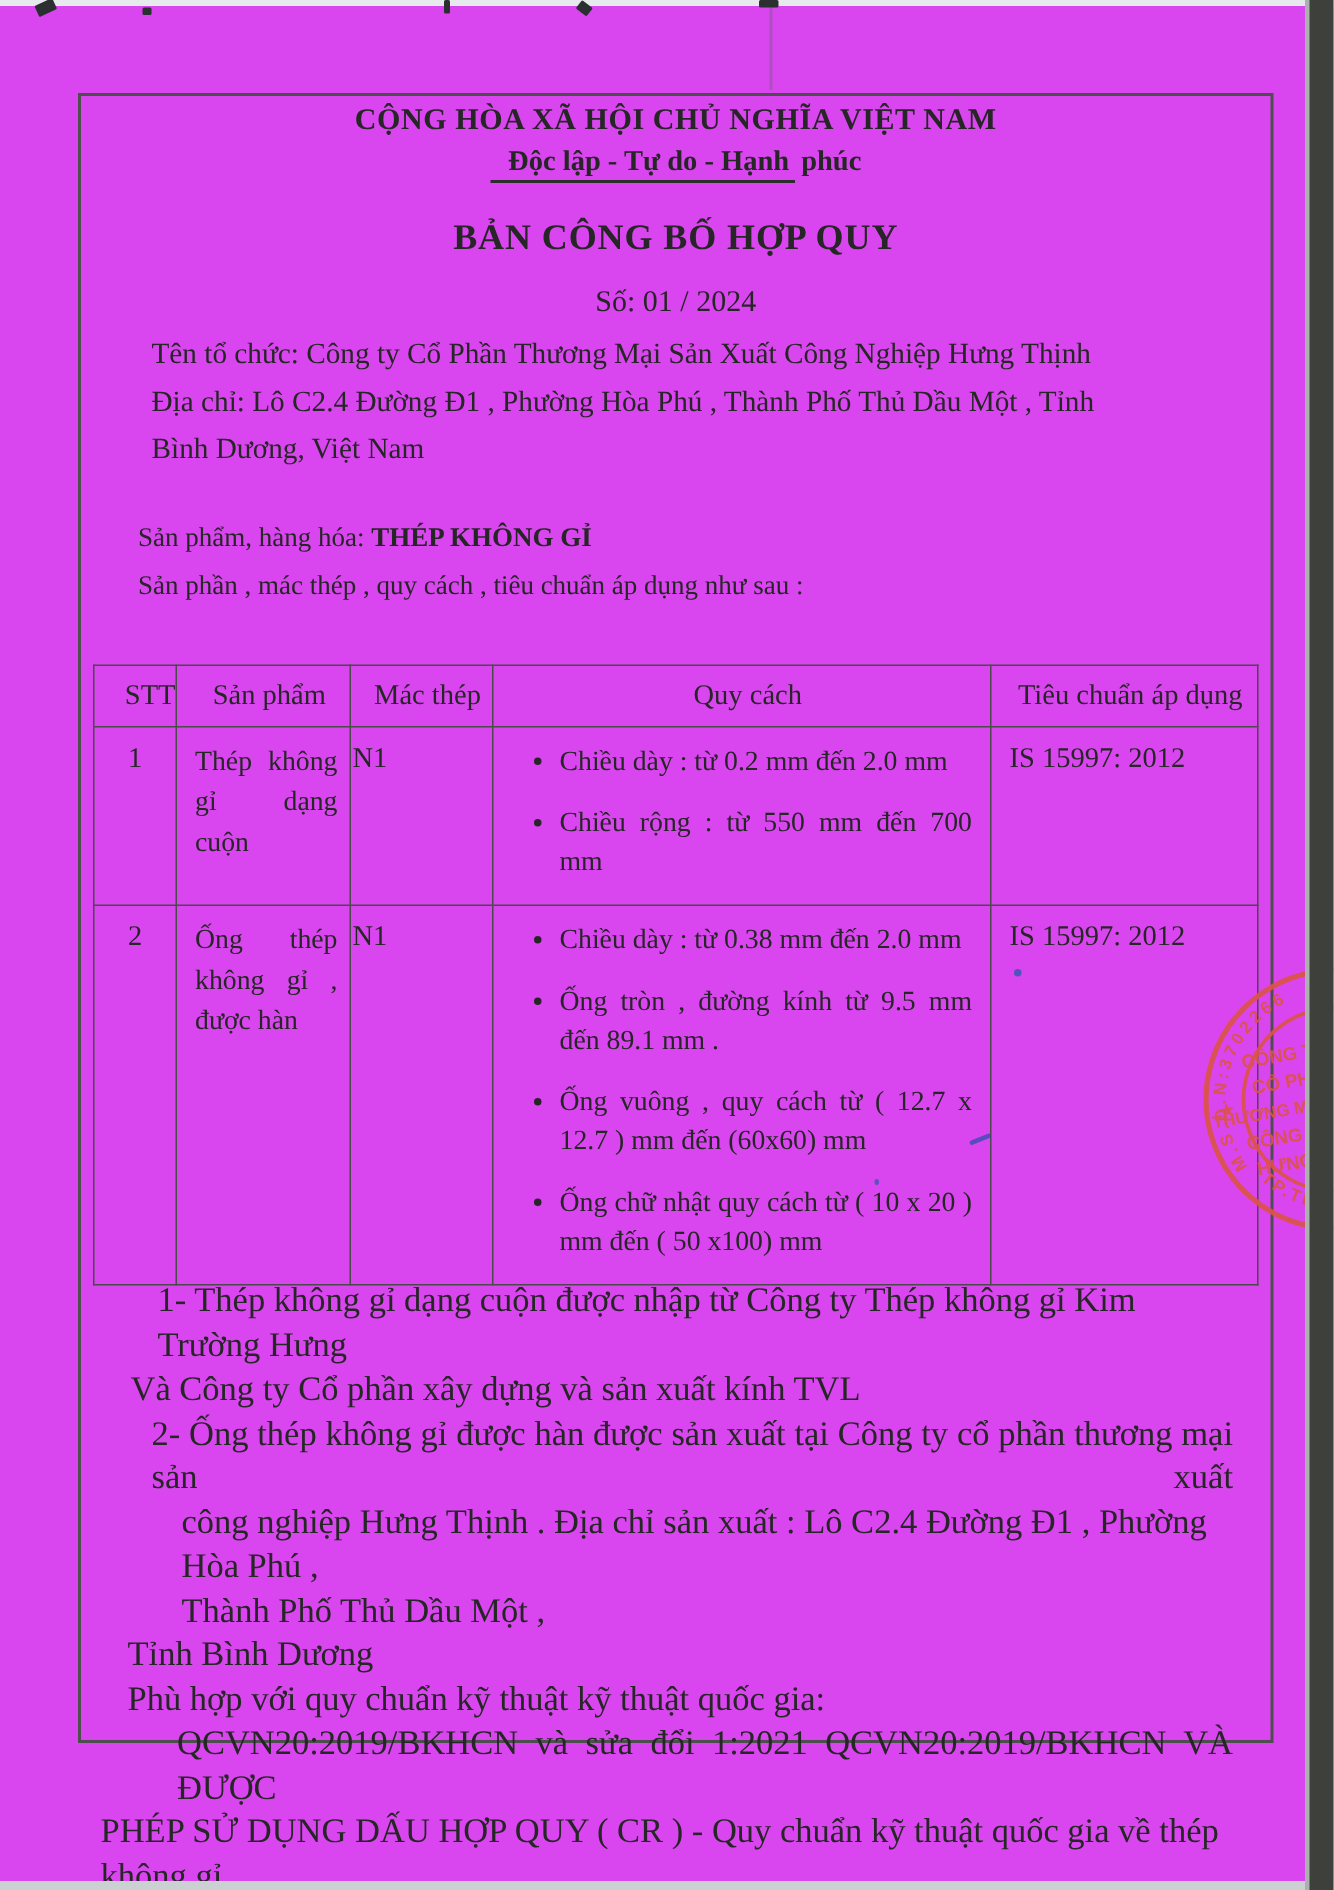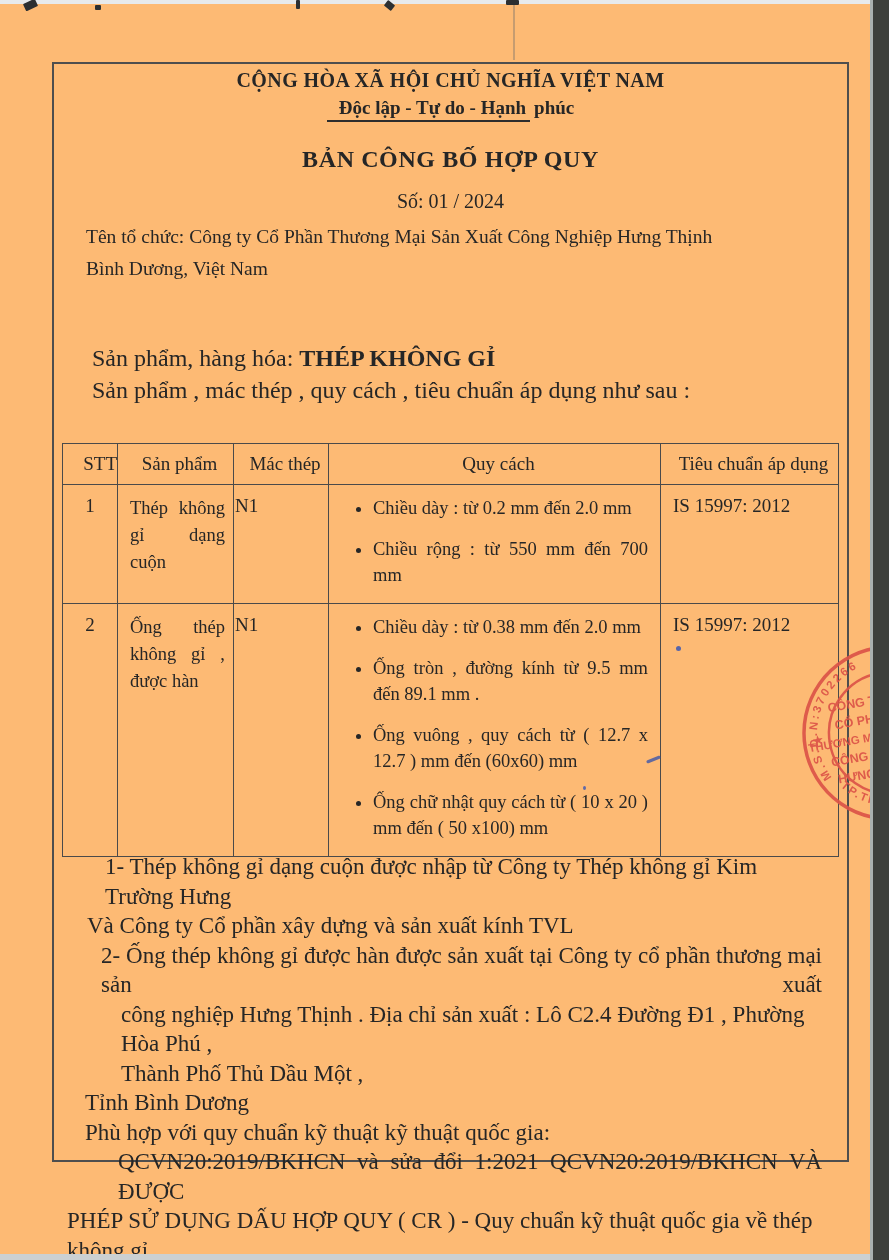--- a/index.html
+++ b/index.html
@@ -1,38 +1,38 @@
 <!DOCTYPE html>
 <html><head>
 <meta charset="utf-8">
 <style>
   html,body{margin:0;padding:0;}
   body{width:889px;height:1260px;overflow:hidden;background:#e9e9e7;}
   .scan{
     position:relative;width:889px;height:1260px;overflow:hidden;
-    background:#fdba74;
+    background:#d946ef;
     font-family:"Liberation Serif","DejaVu Serif",serif;
     color:#262626;
   }
   
   .page-border{
     position:absolute;left:52px;top:62px;width:793px;height:1096px;
     border:2px solid #4e4e4e;
   }
   
   .center-line{position:absolute;left:52px;width:797px;text-align:center;}
   .republic{top:69px;font-size:20px;font-weight:bold;letter-spacing:.4px;}
   .motto{top:97px;font-size:19px;font-weight:bold;}
   .motto-u{border-bottom:2px solid #2d2d2d;padding:0 4px 2px 12px;}
   .motto-tail{padding-left:4px;}
   .doc-title{top:146px;font-size:24px;font-weight:bold;letter-spacing:.6px;}
   .doc-number{top:190px;font-size:20px;}
   
-  .org-block{position:absolute;left:86px;top:221px;width:730px;font-size:19.5px;line-height:31.5px;}
-  .product-block{position:absolute;left:92px;top:342px;width:724px;font-size:24px;line-height:32px;}
+  .org-block{position:absolute;left:101px;top:221px;width:730px;font-size:19.5px;line-height:31.5px;}
+  .product-block{position:absolute;left:92px;top:342px;width:724px;font-size:18px;line-height:32px;}
   .bold{font-weight:bold;}
   
   .spec-table{
     position:absolute;left:62px;top:443px;width:776px;
     border-collapse:collapse;table-layout:fixed;
     font-size:19px;color:#262626;
   }
   .spec-table th,.spec-table td{border:1.6px solid #4a4a4a;vertical-align:top;}
   .spec-table thead th{height:40px;vertical-align:middle;font-weight:normal;text-align:center;padding:0 4px 0 12px;}
   .spec-table thead th.c-stt{text-align:right;padding:0;}
@@ -82,28 +82,29 @@
   <div class="center-line republic">CỘNG HÒA XÃ HỘI CHỦ NGHĨA VIỆT NAM</div>
   <div class="center-line motto">
     <span class="motto-u">Độc lập - Tự do - Hạnh</span><span class="motto-tail">phúc</span>
   </div>
 
   <div class="center-line doc-title">BẢN CÔNG BỐ HỢP QUY</div>
   <div class="center-line doc-number">Số: 01 / 2024</div>
 
   <div class="org-block">
     <div>Tên tổ chức: Công ty Cổ Phần Thương Mại Sản Xuất Công Nghiệp Hưng Thịnh</div>
+    <div>Địa chỉ: Lô C2.4 Đường Đ1 , Phường Hòa Phú , Thành Phố Thủ Dầu Một , Tỉnh</div>
     <div>Bình Dương, Việt Nam</div>
   </div>
 
   <div class="product-block">
     <div>
       <span>Sản phẩm, hàng hóa: </span><span class="bold">THÉP KHÔNG GỈ</span>
     </div>
-    <div>Sản phẩm , mác thép , quy cách , tiêu chuẩn áp dụng như sau :</div>
+    <div>Sản phần , mác thép , quy cách , tiêu chuẩn áp dụng như sau :</div>
   </div>
 
   <table class="spec-table">
     <colgroup>
       <col class="col-stt">
         <col class="col-sp">
         <col class="col-mt">
         <col class="col-qc">
         <col class="col-tc">
     </colgroup>

